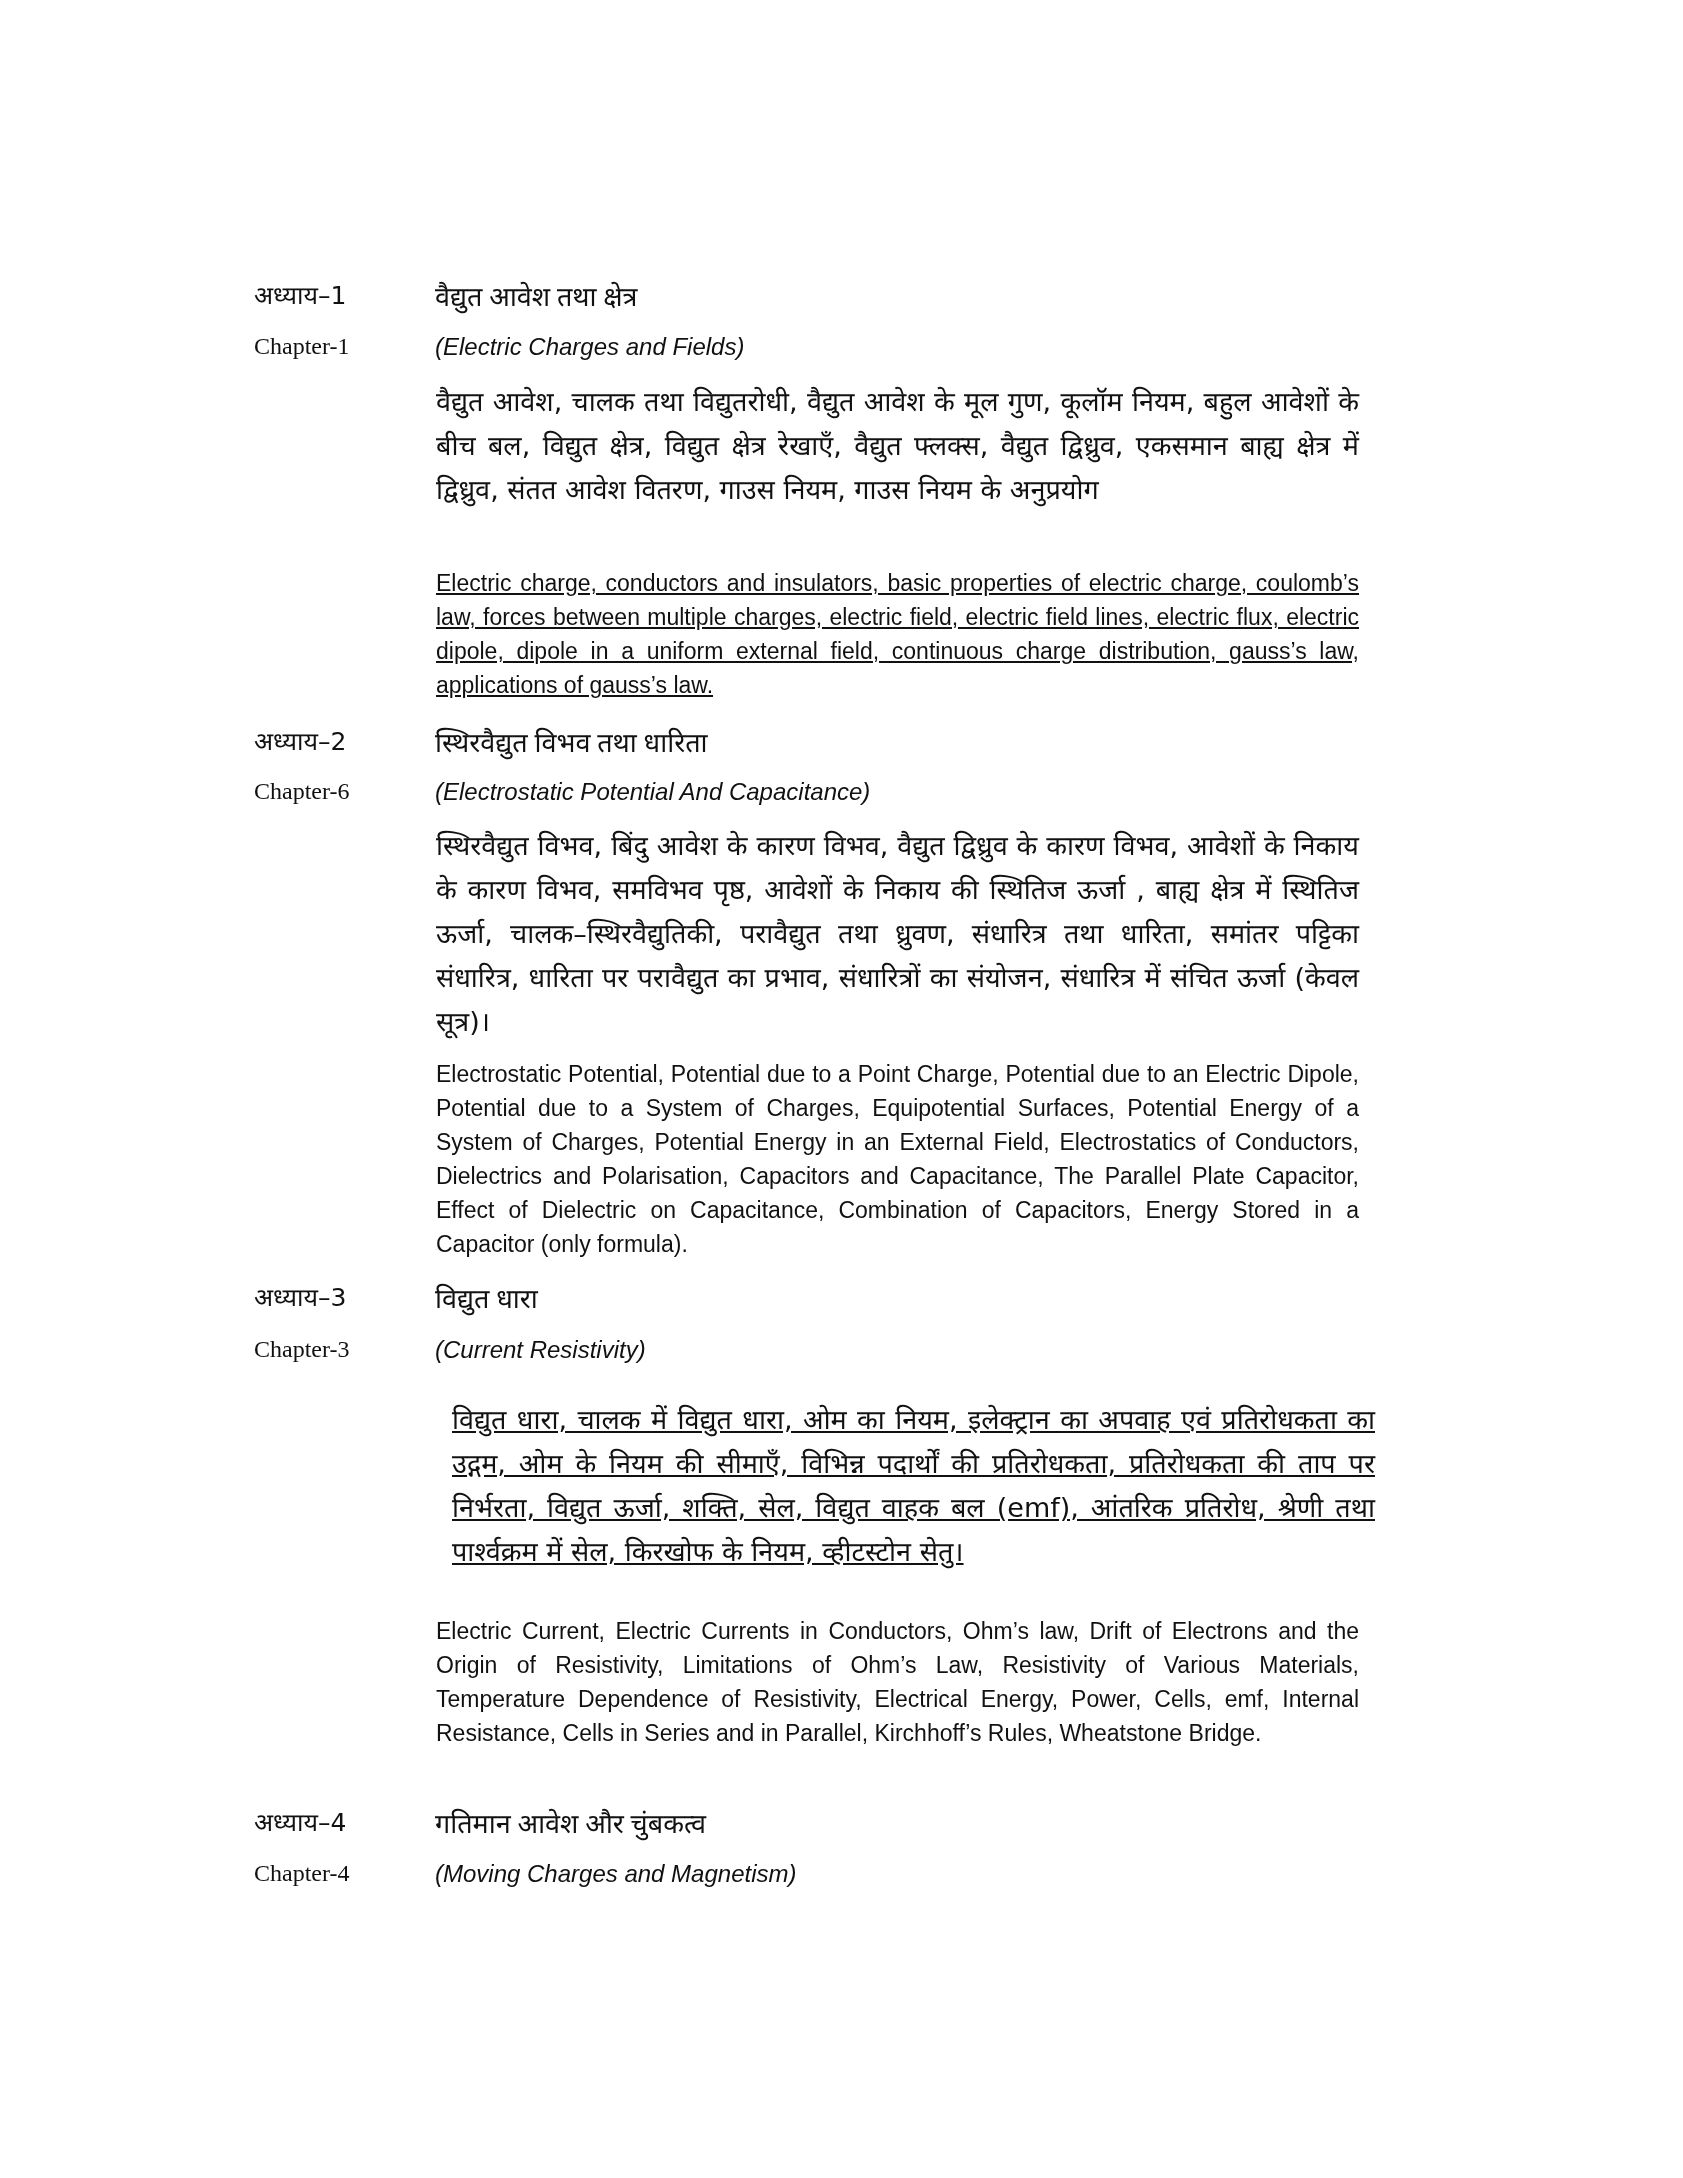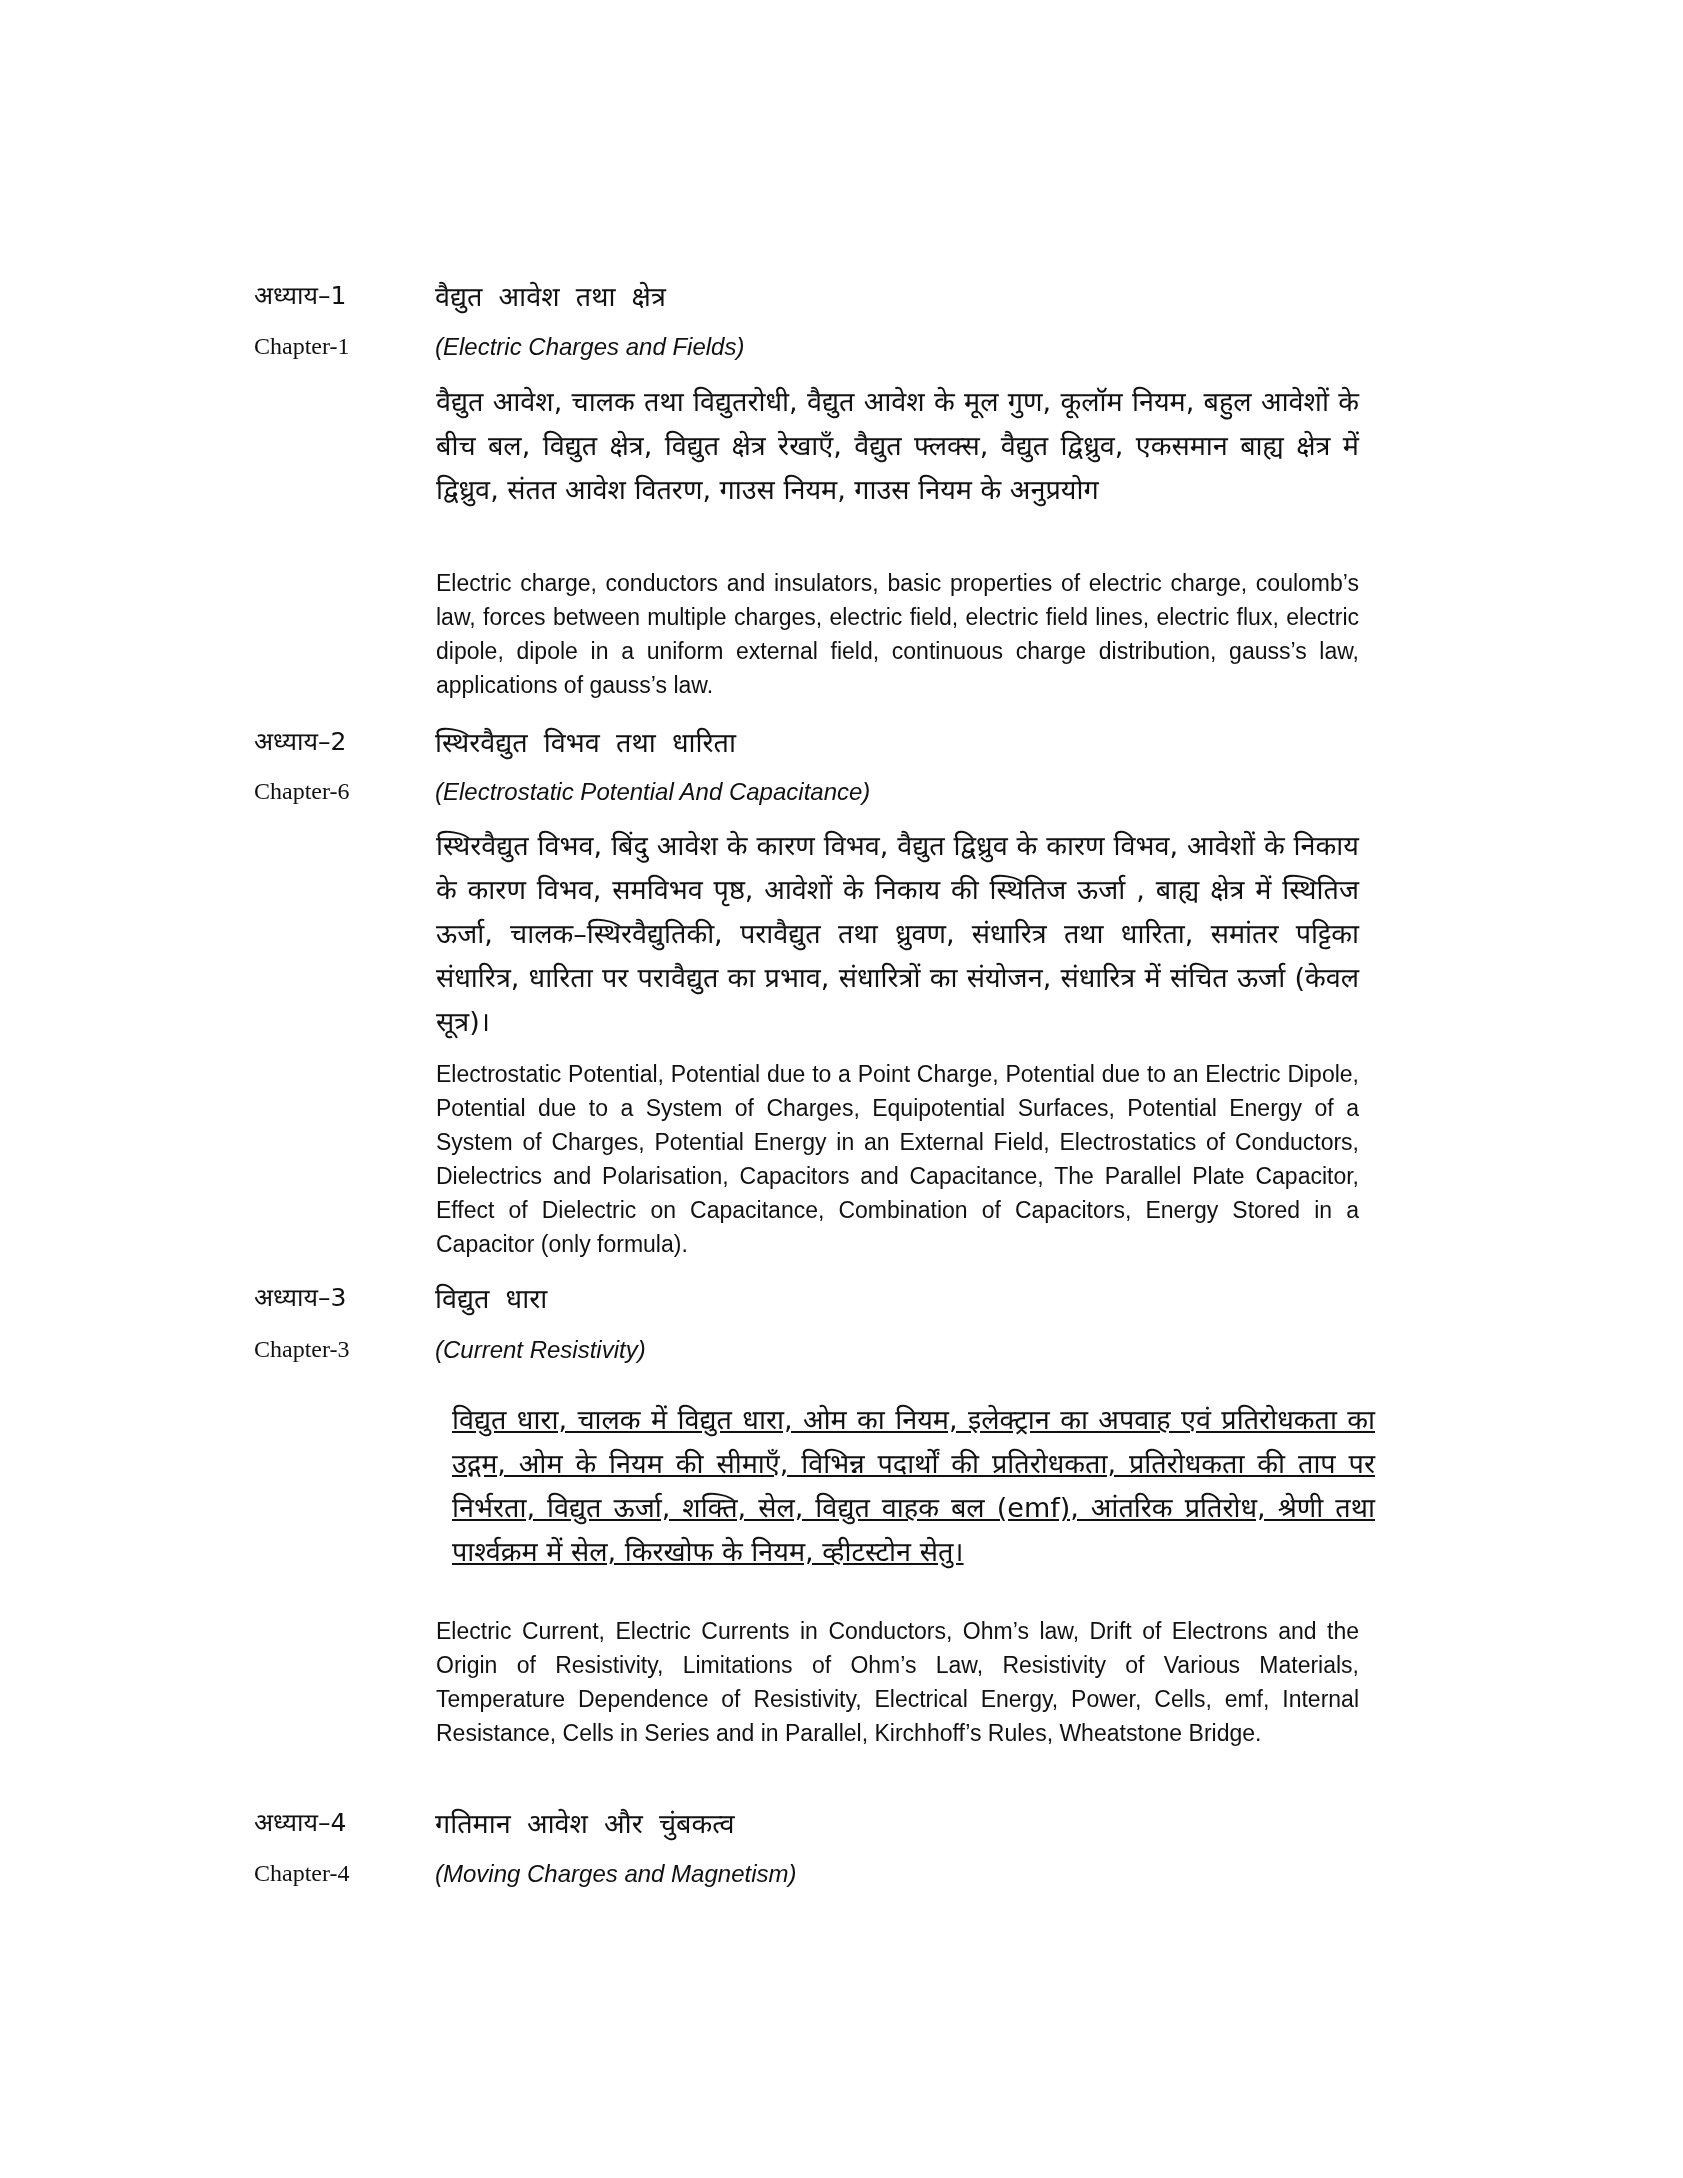--- a/index.html
+++ b/index.html
@@ -3,42 +3,42 @@
 <meta charset="utf-8">
 <style>
   html, body { margin:0; padding:0; background:#ffffff; }
   body { width:1683px; height:2178px; position:relative; overflow:hidden; color:#111; }
   .page { position:absolute; left:0; top:0; width:1683px; height:2178px;padding-left:14px; }
   .row { position:absolute; left:254px; width:1104px; }
   .lbl { position:absolute; left:0; font-family:Liberation Serif, serif; }
   .lbl-hi { font-family:"DejaVu Sans", sans-serif; font-size:25px; top:0; }
   .lbl-en { font-size:24px; }
   .ttl { position:absolute; left:181px; }
-  .ttl-hi { font-family:Liberation Mono, monospace; font-size:27px; }
+  .ttl-hi { font-family:Liberation Serif, serif; font-size:27px; }
   .ttl-en { font-family:"Liberation Sans", sans-serif; font-size:24px;font-style:italic; }
   .para { position:absolute; left:436px; width:923px; text-align:justify; }
   .para-hi { font-family:"DejaVu Sans", sans-serif; font-size:27px; line-height:44px; }
   .para-en { font-family:"Liberation Sans", sans-serif; font-size:23px; line-height:34px; }
 </style>
 </head>
 <body>
 
 <div class="page">
 
   <section>
     <div class="row" style="top:277px;">
       <span class="lbl lbl-hi">अध्याय–1</span>
       <span class="ttl ttl-hi">वैद्युत आवेश तथा क्षेत्र</span>
     </div>
     <div class="row" style="top:333px;">
       <span class="lbl lbl-en">Chapter-1</span>
       <span class="ttl ttl-en">(Electric Charges and Fields)</span>
     </div>
     <p class="para para-hi" style="top:380px;margin:0;">वैद्युत आवेश, चालक तथा विद्युतरोधी, वैद्युत आवेश के मूल गुण, कूलॉम नियम, बहुल आवेशों के बीच बल, विद्युत क्षेत्र, विद्युत क्षेत्र रेखाएँ, वैद्युत फ्लक्स, वैद्युत द्विध्रुव, एकसमान बाह्य क्षेत्र में द्विध्रुव, संतत आवेश वितरण, गाउस नियम, गाउस नियम के अनुप्रयोग</p>
-    <p class="para para-en" style="top:566px;margin:0;">Electric charge, conductors and insulators, basic properties of electric charge, coulomb’s law, forces between multiple charges, electric field, electric field lines, electric flux, electric dipole, dipole in a uniform external field, continuous charge distribution, gauss’s law, applications of gauss’s law.</p>
+    <p class="para para-en" style="top:566px;margin:0;text-decoration:underline;">Electric charge, conductors and insulators, basic properties of electric charge, coulomb’s law, forces between multiple charges, electric field, electric field lines, electric flux, electric dipole, dipole in a uniform external field, continuous charge distribution, gauss’s law, applications of gauss’s law.</p>
   </section>
 
   <section>
     <div class="row" style="top:723px;">
       <span class="lbl lbl-hi">अध्याय–2</span>
       <span class="ttl ttl-hi">स्थिरवैद्युत विभव तथा धारिता</span>
     </div>
     <div class="row" style="top:778px;">
       <span class="lbl lbl-en">Chapter-6</span>
       <span class="ttl ttl-en">(Electrostatic Potential And Capacitance)</span>

